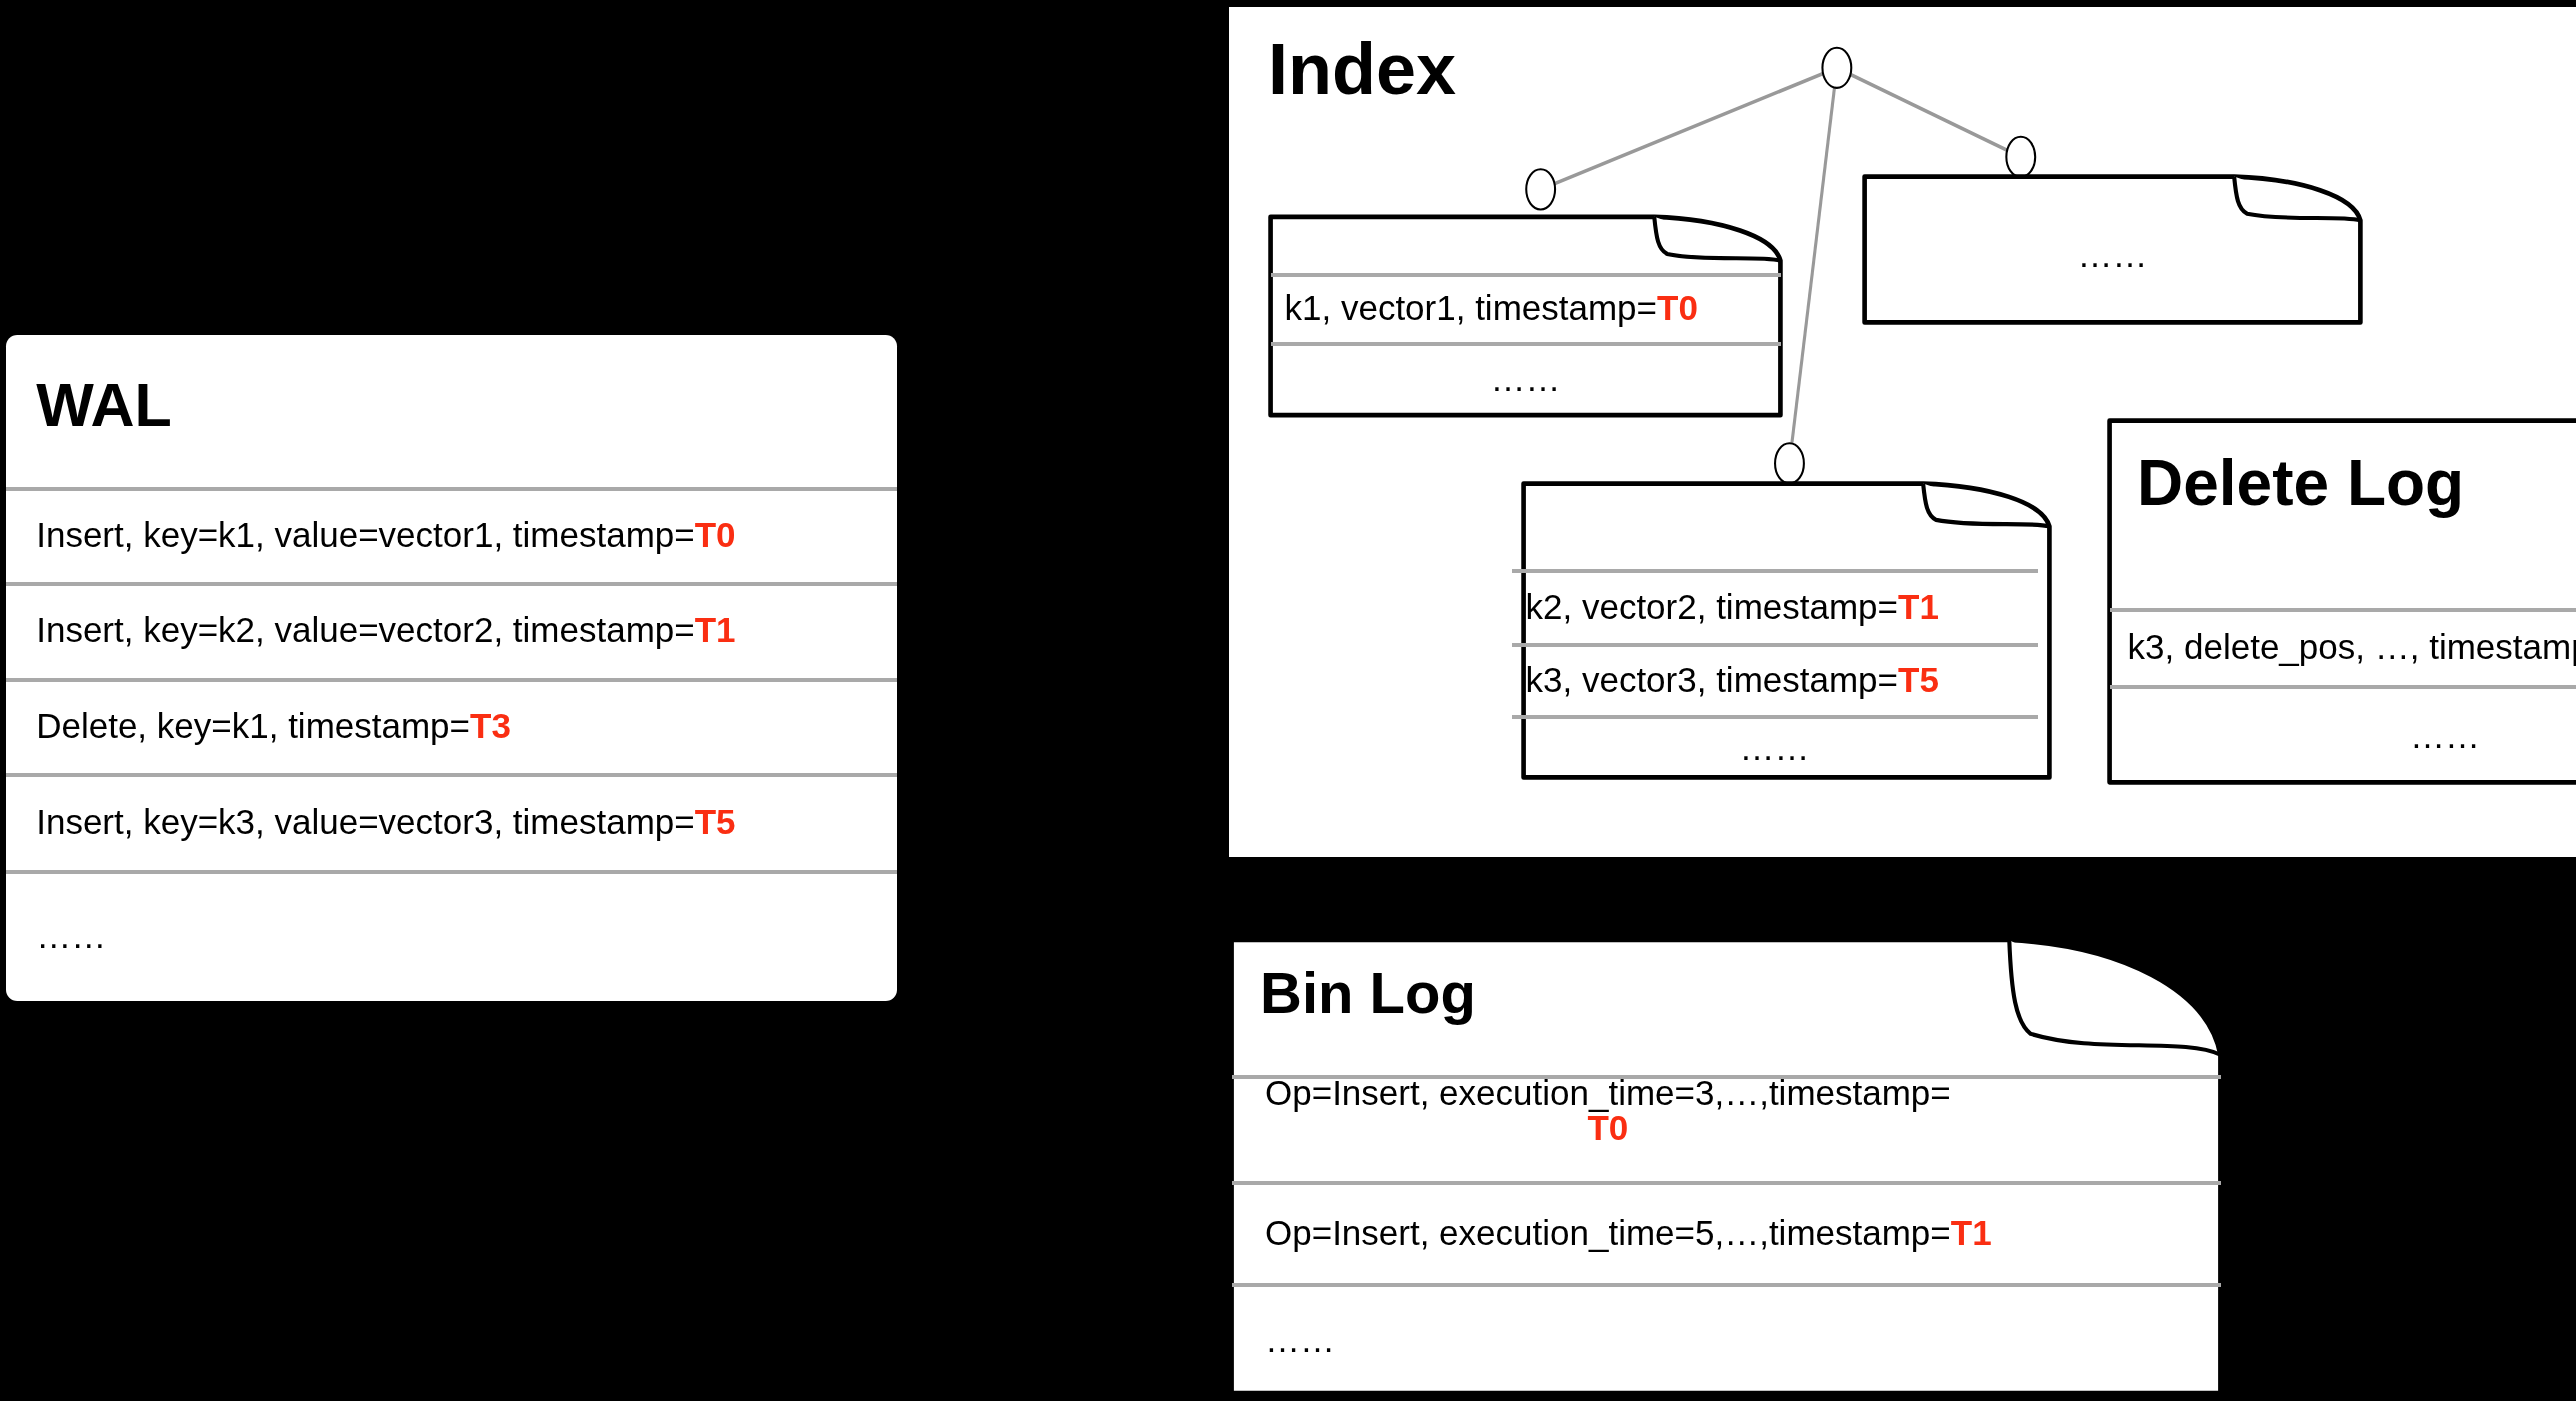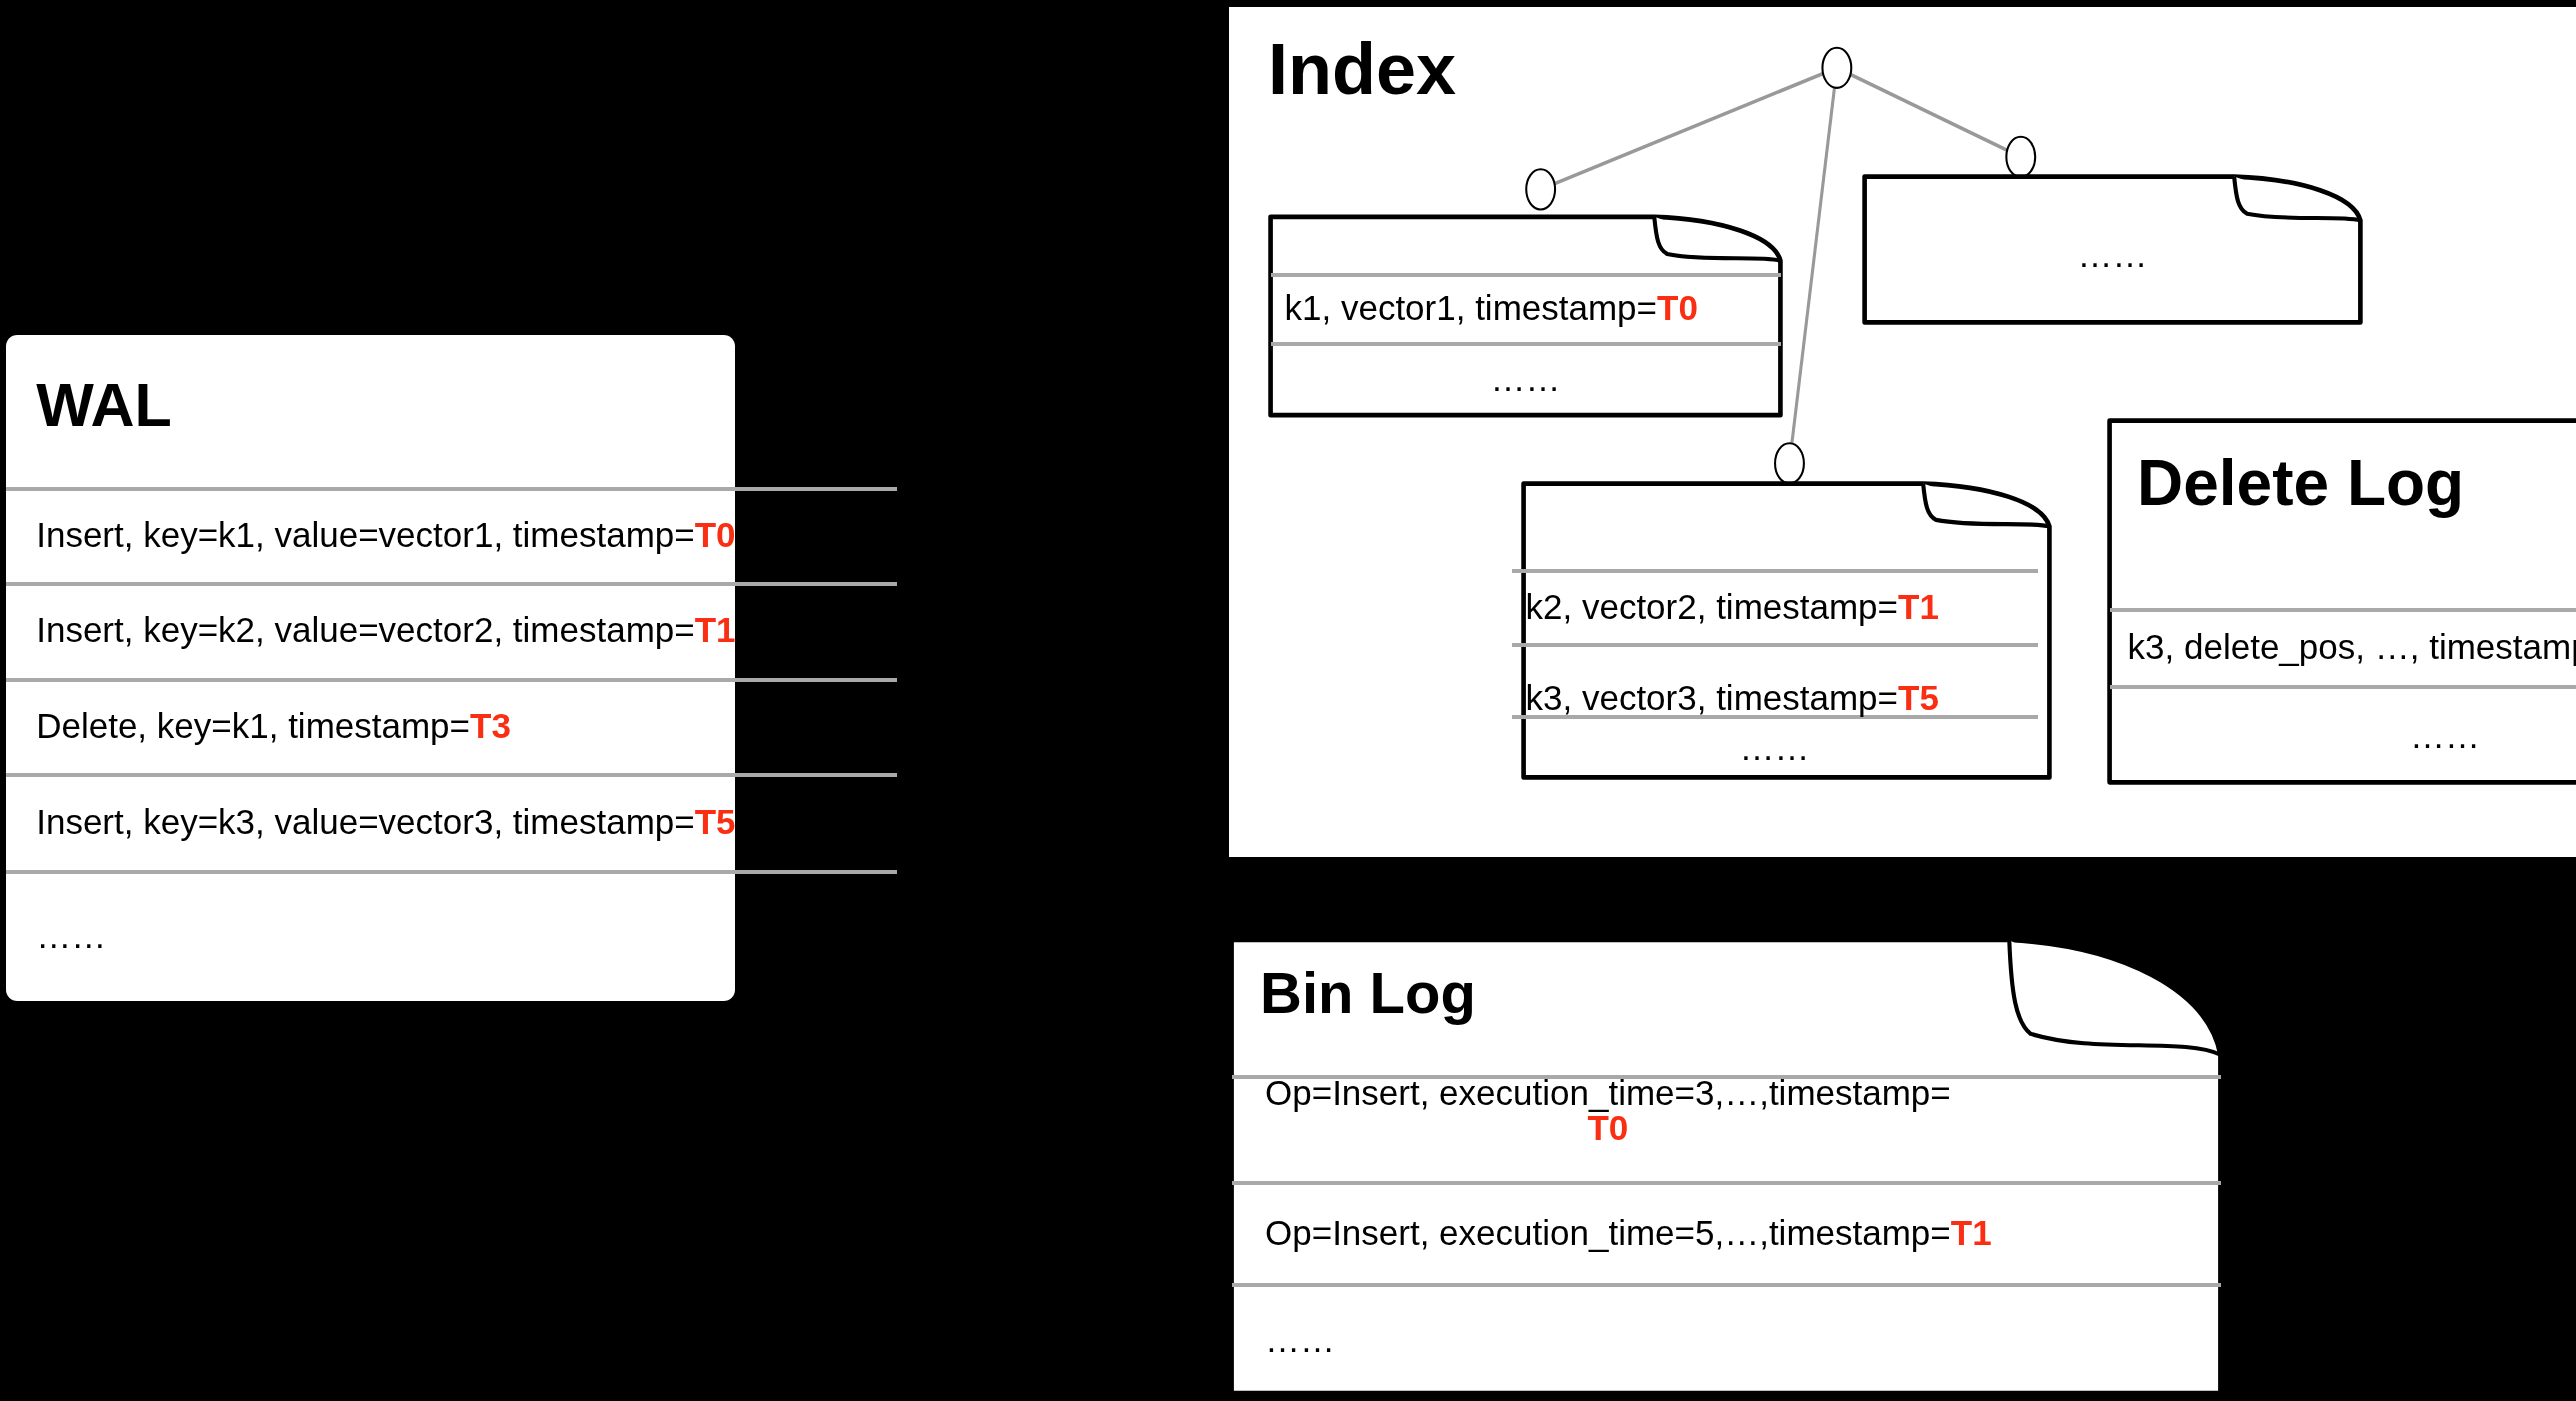--- a/index.html
+++ b/index.html
@@ -18,21 +18,21 @@
   .panel{position:absolute;background:#fff;}
   .title{position:absolute;font-weight:bold;color:#000;line-height:1.12;white-space:nowrap;}
   .row{
     position:absolute;display:flex;align-items:center;
     font-size:35px;color:#000;white-space:nowrap;line-height:1;
   }
   .row .ts{font-weight:bold;color:var(--red);}
   .row.center{justify-content:center;}
   .divider{position:absolute;height:3.6px;background:var(--divider);}
   
-  #wal{left:6.2px;top:335px;width:729px;height:666px;border-radius:11.3px;}
+  #wal{left:6.2px;top:335px;width:891px;height:666px;border-radius:11.3px;}
   #wal .title{left:30px;top:36px;font-size:61px;}
   
   #index-panel{left:1229px;top:7.2px;width:1582px;height:850px;}
   #index-panel .title{left:39px;top:21.6px;font-size:72px;}
   
   .page{position:absolute;}
   .page svg.page-shape{position:absolute;left:0;top:0;width:100%;height:100%;overflow:visible;}
   .page .inner{position:absolute;left:0;top:0;width:100%;height:100%;}
   .page .title{line-height:1.1;}
   #tree-svg{position:absolute;left:0;top:0;width:1582px;height:850px;}
@@ -128,21 +128,21 @@
           <path d="M 780 5 C 784 44.6, 787.5 66.6, 805 75.4 C 880 90.36, 982.5 78.03999999999999, 1025 88" fill="#ffffff" stroke="#000000" stroke-width="8" stroke-linejoin="round"></path>
         </svg>
       <div class="inner">
         <div class="divider" style="left:2.6px;top:88px;width:526px;"></div>
         <div class="divider" style="left:2.6px;top:162px;width:526px;"></div>
         <div class="divider" style="left:2.6px;top:234px;width:526px;"></div>
         <div class="row" style="left:16.5px;top:88px;height:74px;">
           <span>k2, vector2, timestamp=</span>
             <span class="ts">T1</span>
         </div>
-        <div class="row" style="left:16.5px;top:162px;height:72px;align-items:flex-end;">
+        <div class="row" style="left:16.5px;top:162px;height:72px;">
           <span>k3, vector3, timestamp=</span>
             <span class="ts">T5</span>
         </div>
         <div class="row center" style="left:0;top:234px;width:531px;height:65px;">
           <span>……</span>
         </div>
       </div>
     </div>
 
     <div id="page-delete-log" class="page">

